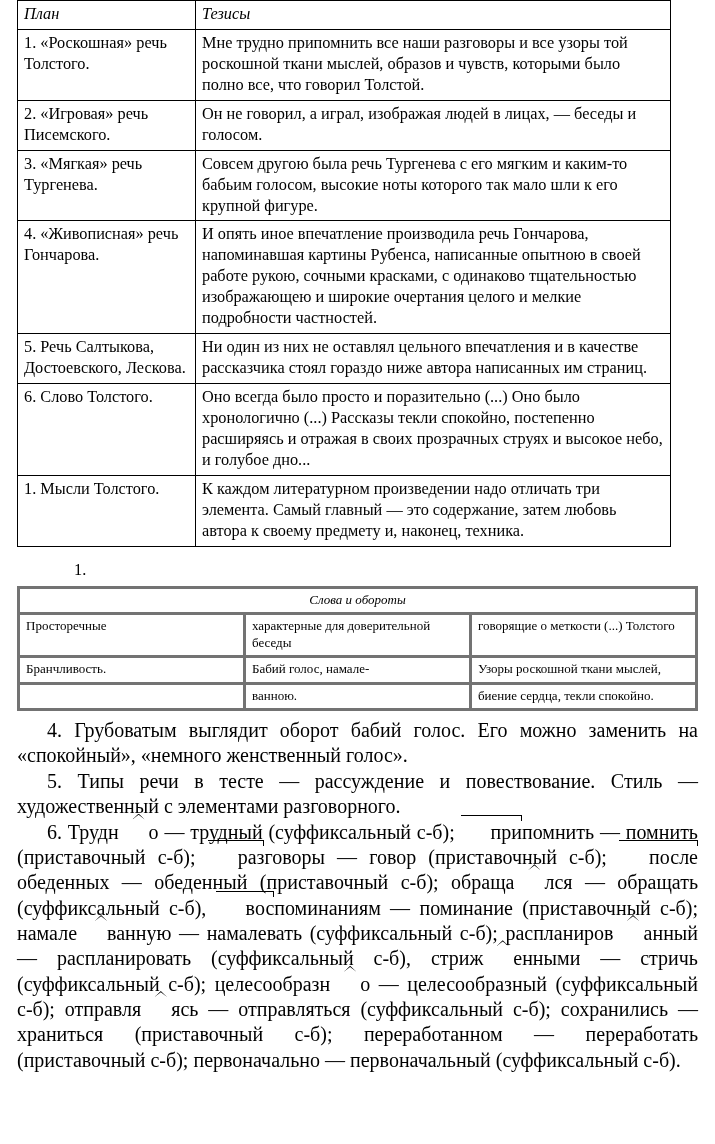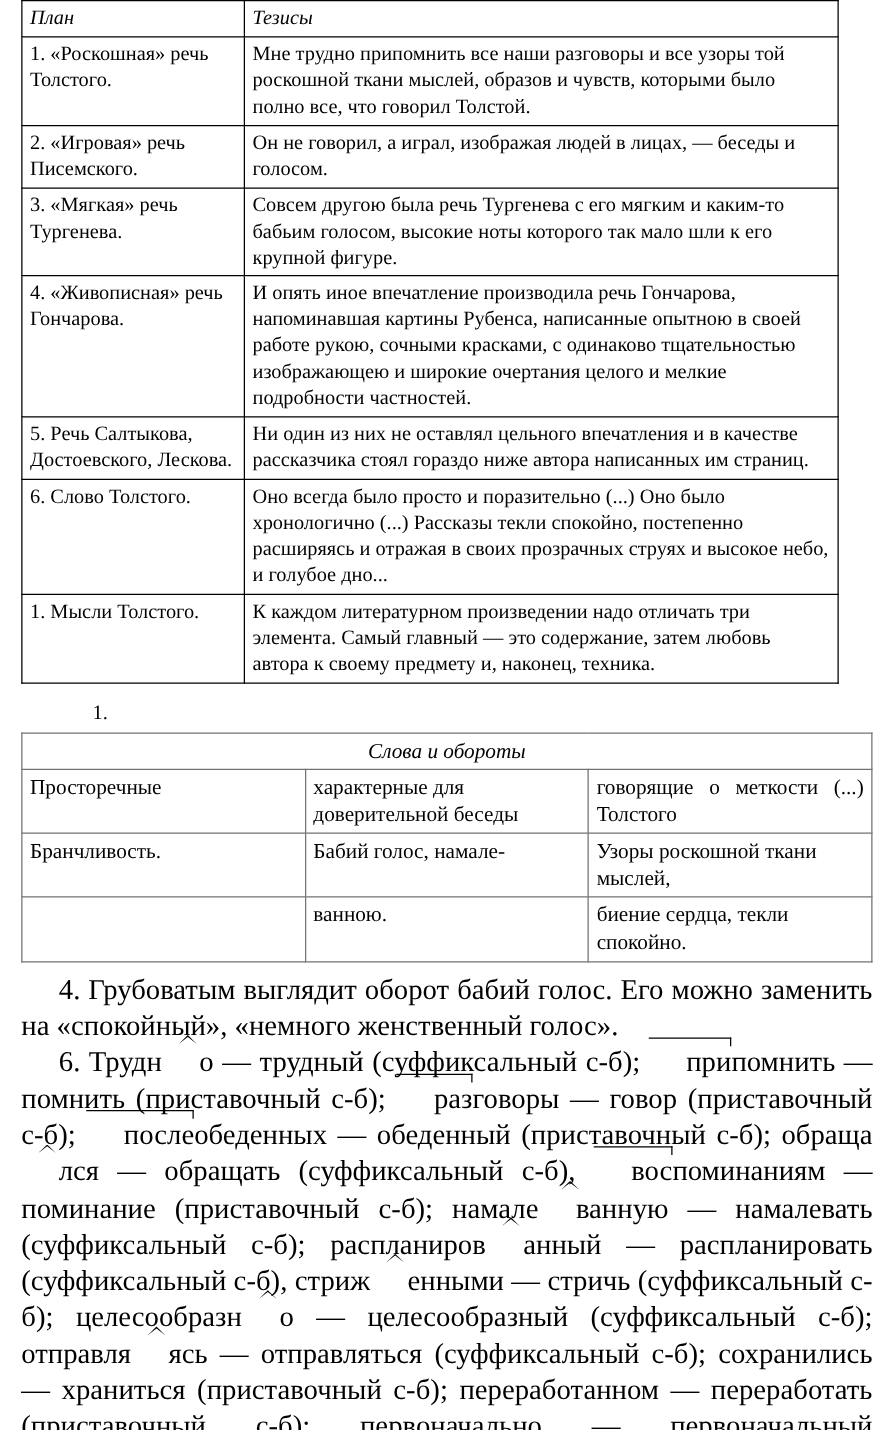--- a/index.html
+++ b/index.html
@@ -64,39 +64,39 @@
   }
 
   
   table.words-table {
     border-collapse: collapse;
     width: 681px;
     table-layout: fixed;
     margin: 0;
   }
   table.words-table td {
-    border: 1px solid #737373;
+    border: 3px solid #737373;
     vertical-align: top;
     padding: 3px 6px 4px 6px;
-    font-size: 17px;
+    font-size: 13px;
     line-height: 1.27;
   }
   .w-c1 { width: 159px; margin-top: 41px; }
   .w-c2 { width: 209px; }
   .w-c3 { width: auto; }
   .mid-v { vertical-align: middle; }
 
   .sub-num {
     font-size: 16.3px;
     margin: 13px 0 6px 57px;
   }
 
   
   .para {
-    font-size: 23px;
+    font-size: 20px;
     line-height: 1.268;
     text-align: justify;
     text-justify: inter-word;
     text-indent: 30px;
     margin: 0;
     padding: 0;
   }
   .para + .para { margin-top: 0px; }
   .body-block { margin-top: 7px; }
 
@@ -208,18 +208,19 @@
         <td class="w-c2">ванною.</td>
         <td class="w-c3">биение сердца, текли спокойно.</td>
       </tr>
     </tbody>
   </table>
 
   <div class="body-block">
 
     <p class="para">4. Грубоватым выглядит оборот бабий голос. Его можно заменить на «спокойный», «немного женственный голос».</p>
 
+    <p class="para">5. Типы речи в тесте — рассуждение и повествование. Стиль — художественный с элементами разговорного.</p>
 
     <p class="para"><span>6. Трудн</span><span class="suffix">о</span><span> — трудный (суффиксальный с-б); </span><span class="prefix">при</span><span>помнить — помнить (приставочный с-б); </span><span class="prefix">раз</span><span>говоры — говор (приставочный с-б); </span><span class="prefix">после</span><span>обеденных — обеденный (приставочный с-б); обраща</span><span class="suffix">л</span><span>ся — обращать (суффиксальный с-б), </span><span class="prefix">вос</span><span>поминаниям — поминание (приставочный с-б); намале</span><span class="suffix">ва</span><span>нную — намалевать (суффиксальный с-б); распланиров</span><span class="suffix">а</span><span>нный — распланировать (суффиксальный с-б), стриж</span><span class="suffix">е</span><span>нными — стричь (суффиксальный с-б); целесообразн</span><span class="suffix">о</span><span> — целесообразный (суффиксальный с-б); отправля</span><span class="suffix">я</span><span>сь — отправляться (суффиксальный с-б); сохранились — храниться (приставочный с-б); переработанном — переработать (приставочный с-б); первоначально — первоначальный (суффиксальный с-б).</span></p>
 
   </div>
 
 </div>
 
 </body></html>

